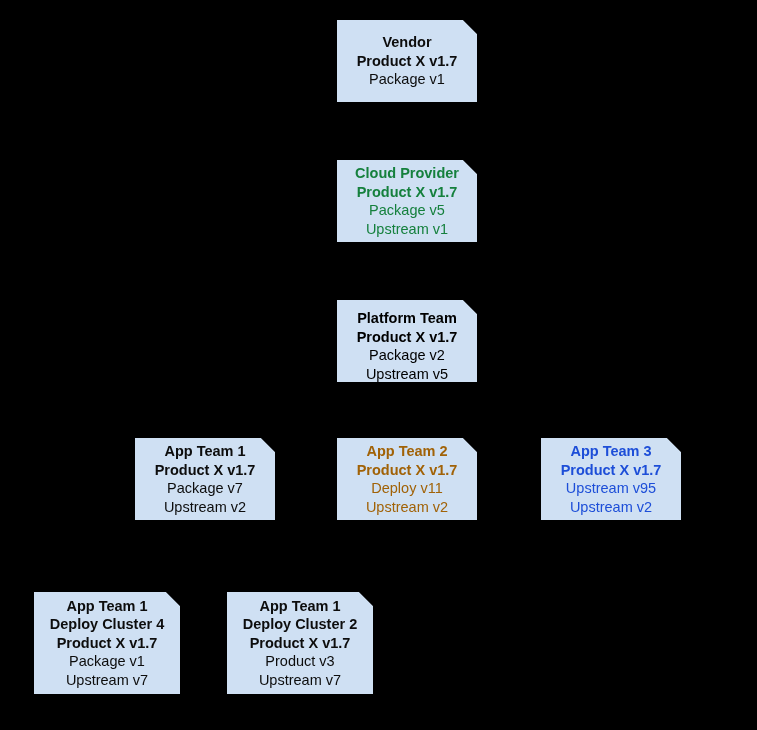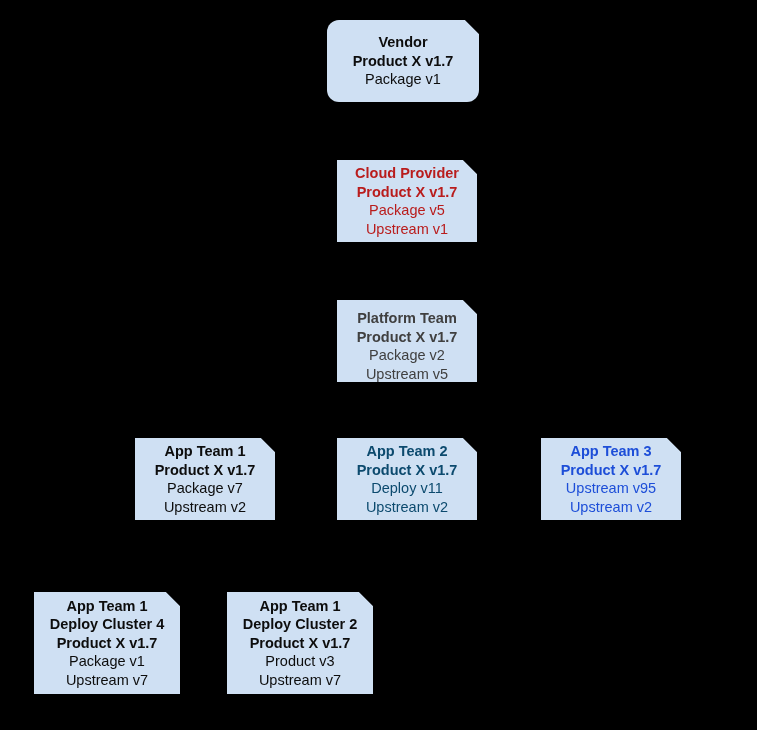--- a/index.html
+++ b/index.html
@@ -51,48 +51,48 @@
   .note.clipped {
     justify-content: flex-start;
     padding-top: 9px;
     overflow: hidden;
   }
 </style>
 </head>
 <body>
 
 <div id="canvas" style="background: rgb(0, 0, 0);">
-    <div class="note" style="left: 327px; top: 20px; width: 152px; height: 82px; background: rgb(207, 224, 243); color: rgb(13, 13, 13); border-radius: 12px;">
+    <div class="note" style="left: 337px; top: 20px; width: 140px; height: 82px; background: rgb(207, 224, 243); color: rgb(13, 13, 13);">
       <span class="fold"></span>
       <span class="ln b">Vendor</span>
       <span class="ln b">Product X v1.7</span>
       <span class="ln">Package v1</span>
     </div>
-    <div class="note" style="left: 337px; top: 160px; width: 140px; height: 82px; background: rgb(207, 224, 243); color: #b91c1c;">
+    <div class="note" style="left: 337px; top: 160px; width: 140px; height: 82px; background: rgb(207, 224, 243); color: #15803d;">
       <span class="fold"></span>
       <span class="ln b">Cloud Provider</span>
       <span class="ln b">Product X v1.7</span>
       <span class="ln">Package v5</span>
       <span class="ln">Upstream v1</span>
     </div>
-    <div class="note clipped" style="left: 337px; top: 300px; width: 140px; height: 82px; background: rgb(207, 224, 243); color: #404040;">
+    <div class="note clipped" style="left: 337px; top: 300px; width: 140px; height: 82px; background: rgb(207, 224, 243); color: #000000;">
       <span class="fold"></span>
       <span class="ln b">Platform Team</span>
       <span class="ln b">Product X v1.7</span>
       <span class="ln">Package v2</span>
       <span class="ln">Upstream v5</span>
     </div>
     <div class="note" style="left: 135px; top: 438px; width: 140px; height: 82px; background: rgb(207, 224, 243); color: rgb(13, 13, 13);">
       <span class="fold"></span>
       <span class="ln b">App Team 1</span>
       <span class="ln b">Product X v1.7</span>
       <span class="ln">Package v7</span>
       <span class="ln">Upstream v2</span>
     </div>
-    <div class="note" style="left: 337px; top: 438px; width: 140px; height: 82px; background: rgb(207, 224, 243); color: #0c4a6e;">
+    <div class="note" style="left: 337px; top: 438px; width: 140px; height: 82px; background: rgb(207, 224, 243); color: #a16207;">
       <span class="fold"></span>
       <span class="ln b">App Team 2</span>
       <span class="ln b">Product X v1.7</span>
       <span class="ln">Deploy v11</span>
       <span class="ln">Upstream v2</span>
     </div>
     <div class="note" style="left: 541px; top: 438px; width: 140px; height: 82px; background: rgb(207, 224, 243); color: #1d4ed8;">
       <span class="fold"></span>
       <span class="ln b">App Team 3</span>
       <span class="ln b">Product X v1.7</span>

